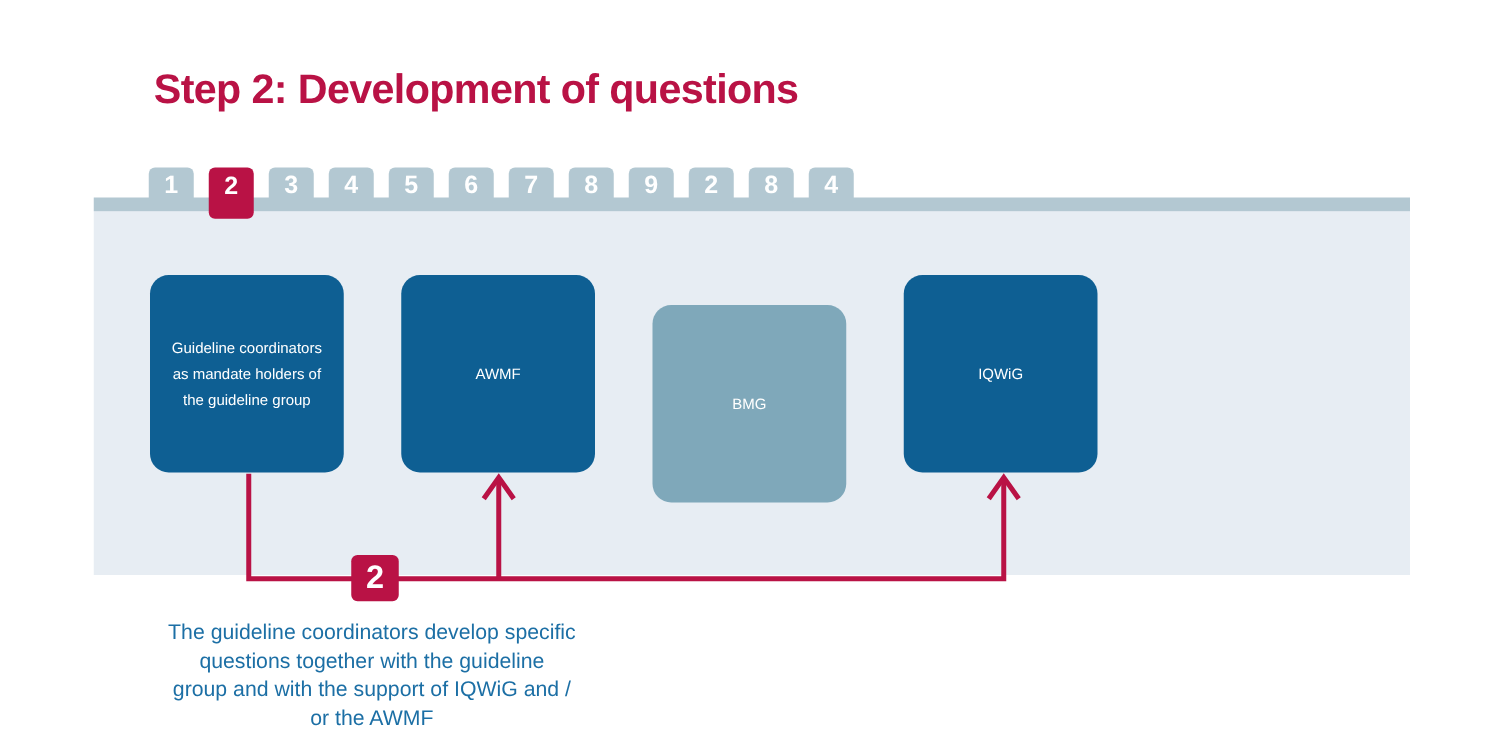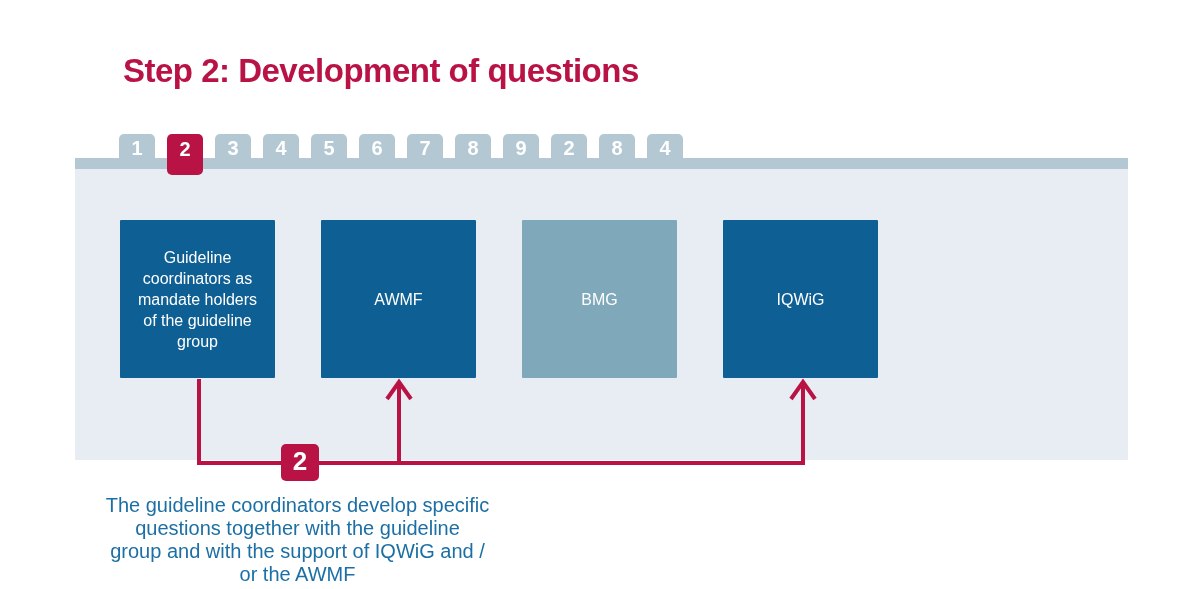--- a/index.html
+++ b/index.html
@@ -46,47 +46,47 @@
   .tabbar{
     position:absolute;left:75px;top:146px;width:1053px;height:11px;
     background:var(--tab-blue);z-index:2;
   }
   .panel{
     position:absolute;left:75px;top:157px;width:1053px;height:291px;
     background:var(--panel-bg);z-index:1;
   }
 
   .box{
-    position:absolute;top:208px;width:155px;height:158px;border-radius:1px;
-    color:var(--box-text);font-size:16px;line-height:21px;text-align:center;
+    position:absolute;top:208px;width:155px;height:158px;border-radius:15px;
+    color:var(--box-text);font-size:12px;line-height:21px;text-align:center;
     display:flex;align-items:center;justify-content:center;
     padding:8px 13px;z-index:2;
   }
   .box.hl{background:var(--dark-blue);}
-  .box.dim{background:var(--muted-blue);}
+  .box.dim{background:var(--muted-blue);margin-top:24px;}
   .box1{left:120px;}
   .box2{left:321px;}
   .box3{left:522px;}
   .box4{left:723px;}
   .box5{left:924px;}
 
   .connector{position:absolute;left:0;top:0;width:1200px;height:589px;z-index:4;pointer-events:none;}
   .connector path{stroke:var(--crimson);stroke-width:4;fill:none;}
 
   .badge{
     position:absolute;left:281px;top:432px;width:38px;height:37px;
     background:var(--crimson);border-radius:5px;z-index:5;
     color:#fff;font-size:26px;font-weight:bold;
     display:flex;align-items:center;justify-content:center;
     padding-bottom:2px;
   }
 
   .caption{
     position:absolute;left:100px;top:482px;width:395px;
-    color:var(--caption-blue);font-size:20px;line-height:23px;
+    color:var(--caption-blue);font-size:17px;line-height:23px;
     text-align:center;white-space:pre-line;z-index:2;
   }
 </style>
 </head>
 <body>
 
 <div class="stage">
 
   <h1 class="title">Step 2: Development of questions</h1>
 

